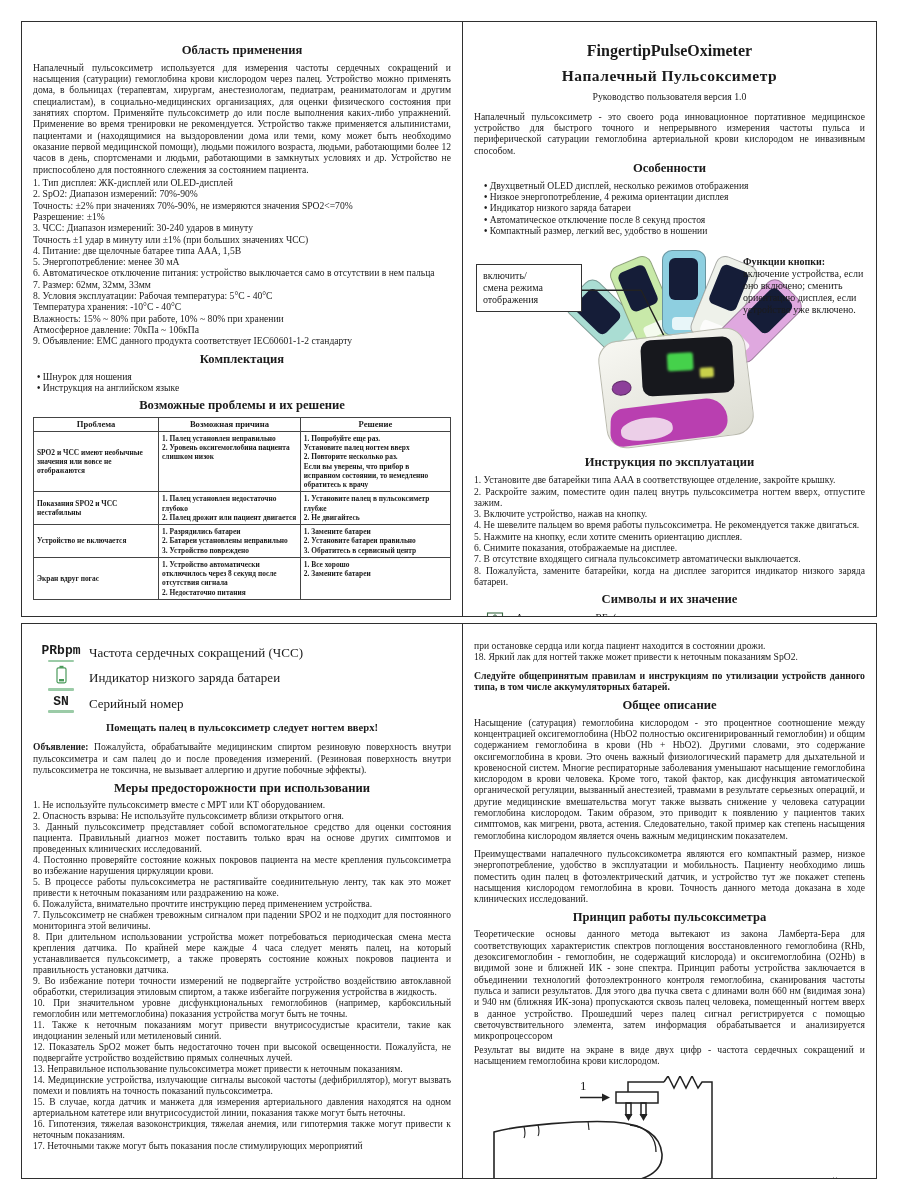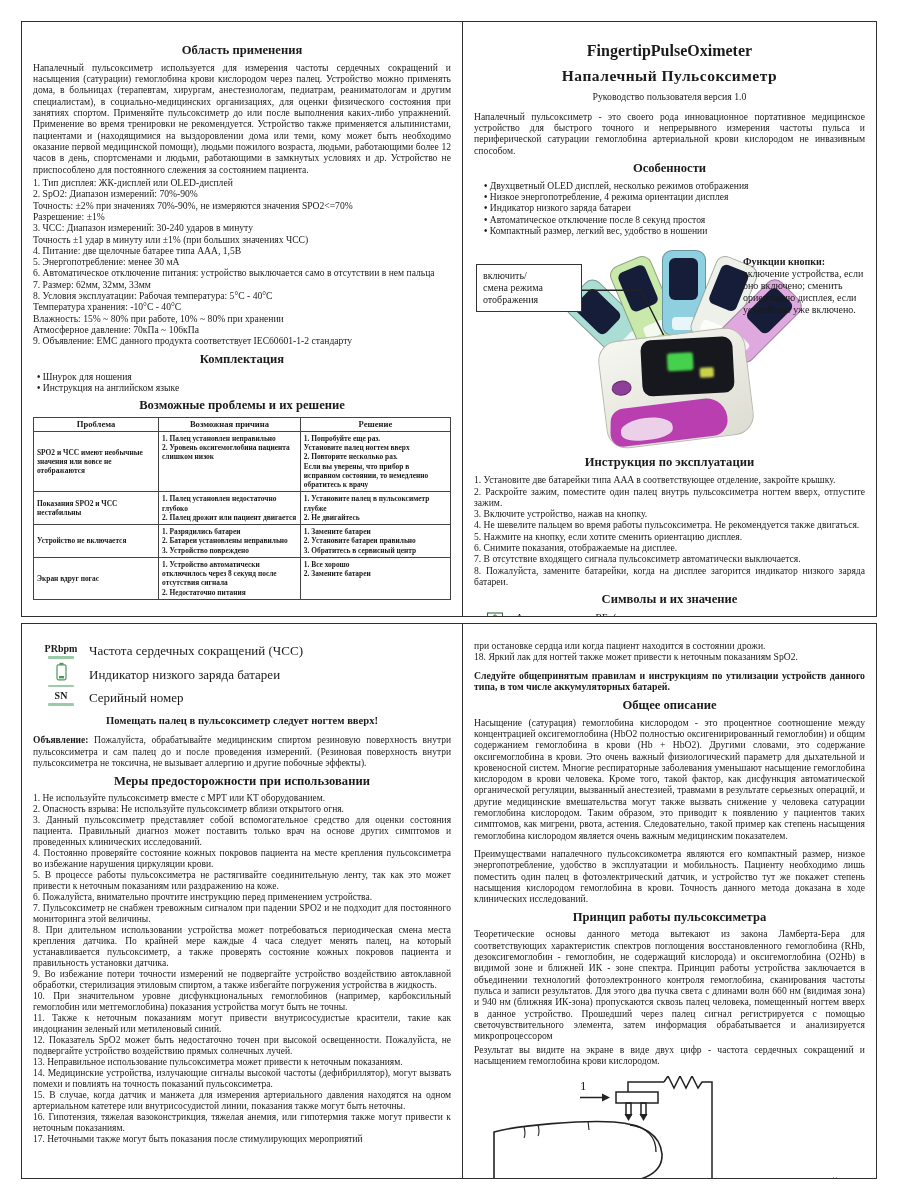--- a/index.html
+++ b/index.html
@@ -60,21 +60,21 @@
   .front .clip{position:absolute;left:4px;bottom:2px;width:118px;height:38px;
                border-radius:12px 26px 14px 16px;transform:skewX(-8deg);}
   .front .btn{position:absolute;left:10px;top:40px;width:18px;height:13px;background:#8d3f9a;
               border-radius:50%;border:1px solid #5d2766;}
   .front .opening{position:absolute;left:14px;bottom:6px;width:52px;height:22px;background:#f4e9f2;
               border-radius:50% 50% 40% 40%;opacity:.85;}
   .symrow{display:flex;align-items:flex-start;margin:5px 0;}
   .symicon{width:42px;flex:0 0 42px;text-align:center;}
   .symlabel{font-size:9.8px;text-align:justify;}
   .micro{height:2.5px;background:#7ab98a;opacity:.75;border-radius:1px;margin:1.5px auto 0;width:26px;}
-  .icontext{font-weight:bold;font-size:10px;font-family:Liberation Serif, serif;}
+  .icontext{font-weight:bold;font-size:13px;font-family:Liberation Mono, monospace;}
   
   .legendrow{display:flex;align-items:center;margin:3px 0;}
   .legendicon{width:56px;flex:0 0 56px;text-align:center;}
   .legendlabel{font-size:13px;}
   .nailnotice{font-weight:bold;text-align:center;font-size:10.6px;margin:9px 0 8px;}
   .announce{text-align:justify;font-size:9.5px;margin-bottom:4px;}
   .prec{font-size:9.5px;line-height:1.16;}
   .prec div{text-align:justify;}
   
   .carry{font-size:9.6px;}

